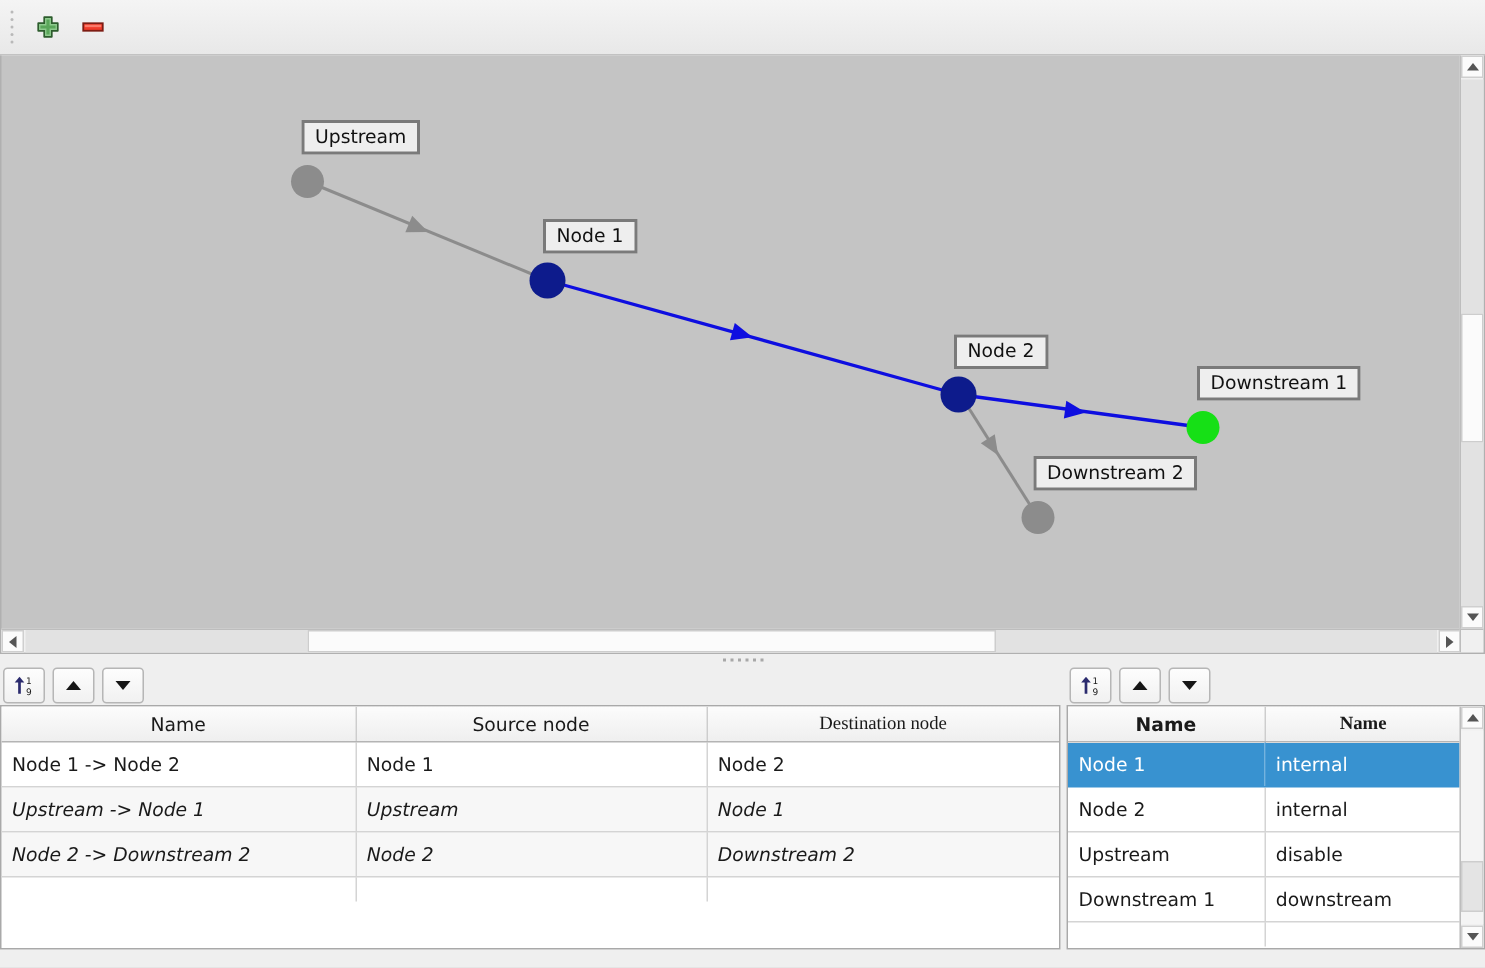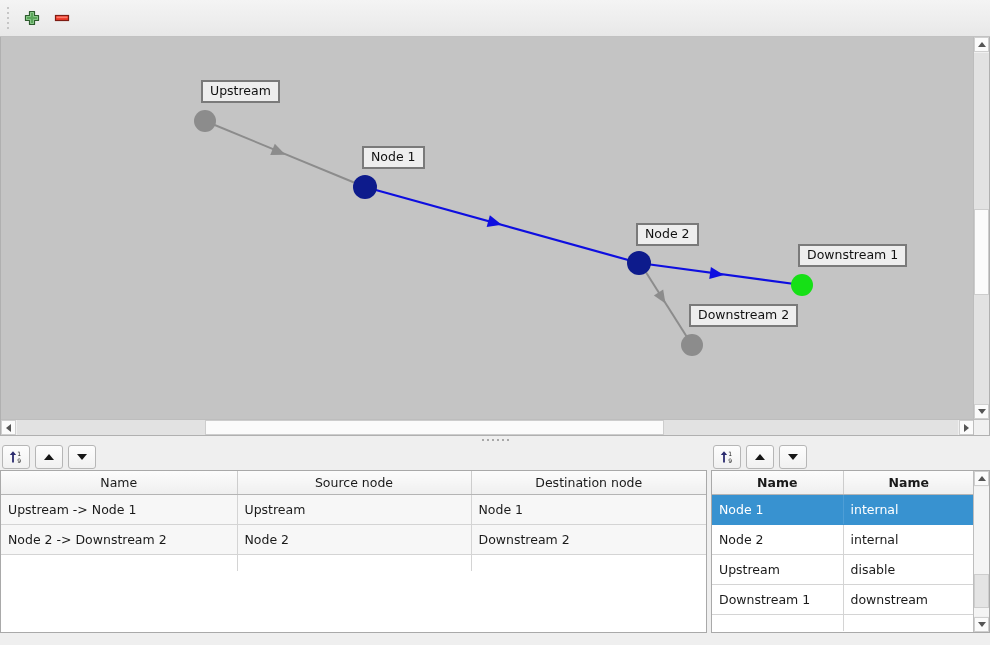--- a/index.html
+++ b/index.html
@@ -104,29 +104,29 @@
     overflow: hidden;
   }
   .tbl { width: 100%; border-collapse: collapse; table-layout: fixed; }
   .tbl th {
     background: linear-gradient(to bottom, #fcfcfc 0%, #efefef 100%);
     border-right: 1px solid #cdcdcd;
     border-bottom: 1px solid #b4b4b4;
     height: 23px; font-size: 12.5px; font-weight: normal; color: #1a1a1a;
     text-align: center; padding: 0 4px;
   }
-  .tbl th:last-child { border-right: none; }
+  .tbl th:last-child { border-right: none; font-family: Liberation Serif, serif; }
   .tbl td {
     border-right: 1px solid #d4d4d4;
     border-bottom: 1px solid #d4d4d4;
     height: 30px; font-size: 12.5px; padding: 0 7px; color: #1a1a1a;
     overflow: hidden; white-space: nowrap; text-overflow: ellipsis;
   }
   .tbl td:last-child { border-right: none; }
-  .tbl tr.alt td { background: #f7f7f7; }
+  .tbl tr.alt td { background: #f7f7f7; font-style: italic; }
   .tbl tr.sel td { background: #3892d0; color: #ffffff; border-bottom-color: #3892d0; border-right-color: #4e9ed6; }
   .tbl tr.empty td { height: 17px; border-bottom: none; background: #ffffff; }
   .bold-head th { font-weight: bold; }
 </style>
 </head>
 <body>
 
 <div id="app">
 
   <div class="toolbar">
@@ -272,20 +272,25 @@
             <col style="width:235px">
           </colgroup>
         <thead>
           <tr>
             <th>Name</th>
             <th>Source node</th>
             <th>Destination node</th>
           </tr>
         </thead>
         <tbody>
+          <tr>
+            <td>Node 1 -&gt; Node 2</td>
+            <td>Node 1</td>
+            <td>Node 2</td>
+          </tr>
           <tr class="alt">
             <td>Upstream -&gt; Node 1</td>
             <td>Upstream</td>
             <td>Node 1</td>
           </tr>
           <tr class="alt">
             <td>Node 2 -&gt; Downstream 2</td>
             <td>Node 2</td>
             <td>Downstream 2</td>
           </tr>

